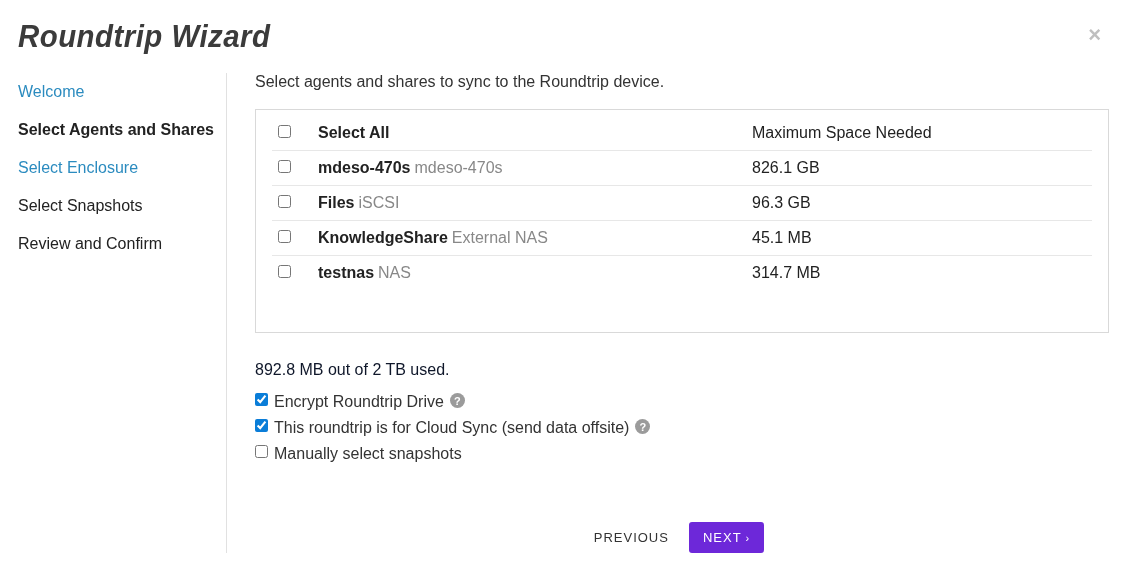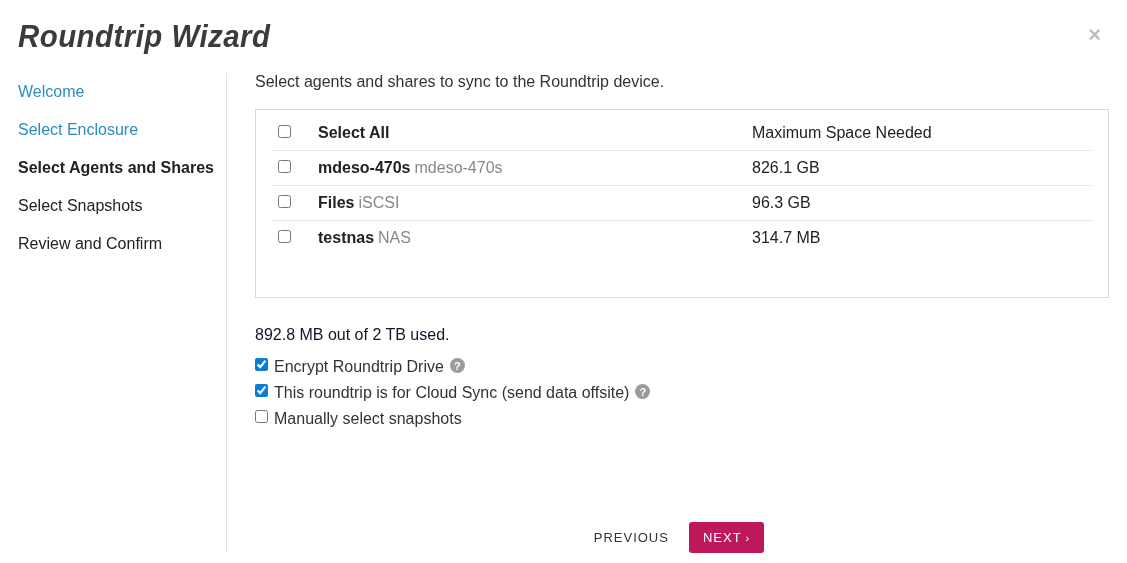--- a/index.html
+++ b/index.html
@@ -125,21 +125,21 @@
     padding-right: 6px;
   }
   .btn-prev {
     font-size: 13px;
     letter-spacing: 1px;
     color: #333;
     cursor: pointer;
     font-weight: 500;
   }
   .btn-next {
-    background: #be185d;
+    background: #6d28d9;
     color: #fff;
     border: none;
     border-radius: 3px;
     padding: 8px 14px;
     font-size: 13px;
     letter-spacing: 1px;
     cursor: pointer;
     display: inline-flex;
     align-items: center;
     gap: 4px;
@@ -150,22 +150,22 @@
 </head>
 <body>
 
 <div class="wizard">
   <div class="title">Roundtrip Wizard</div>
   <div class="close-icon">×</div>
 
   <div class="body">
     <div class="sidebar" id="sidebar">
         <div class="sidebar-item done">Welcome</div>
+        <div class="sidebar-item active">Select Agents and Shares</div>
         <div class="sidebar-item done">Select Enclosure</div>
-        <div class="sidebar-item active">Select Agents and Shares</div>
         <div class="sidebar-item upcoming">Select Snapshots</div>
         <div class="sidebar-item upcoming">Review and Confirm</div>
       </div>
 
     <div class="main">
       <div class="instruction">Select agents and shares to sync to the Roundtrip device.</div>
 
       <div class="table-box">
         <div class="trow trow-header">
           <div class="tcell-check">
@@ -180,20 +180,25 @@
               <div class="tcell-name"><span class="name">mdeso-470s</span><span class="sub">mdeso-470s</span></div>
               <div class="tcell-size">826.1 GB</div>
             </div>
             <div class="trow">
               <div class="tcell-check"><input type="checkbox" style=""></div>
               <div class="tcell-name"><span class="name">Files</span><span class="sub">iSCSI</span></div>
               <div class="tcell-size">96.3 GB</div>
             </div>
             <div class="trow">
               <div class="tcell-check"><input type="checkbox" style=""></div>
+              <div class="tcell-name"><span class="name">KnowledgeShare</span><span class="sub">External NAS</span></div>
+              <div class="tcell-size">45.1 MB</div>
+            </div>
+            <div class="trow">
+              <div class="tcell-check"><input type="checkbox" style=""></div>
               <div class="tcell-name"><span class="name">testnas</span><span class="sub">NAS</span></div>
               <div class="tcell-size">314.7 MB</div>
             </div>
           </div>
       </div>
 
       <div class="usage">892.8 MB out of 2 TB used.</div>
 
       <div class="opt-row">
         <input type="checkbox" class="accent" id="cb-encrypt" checked="" style="">

